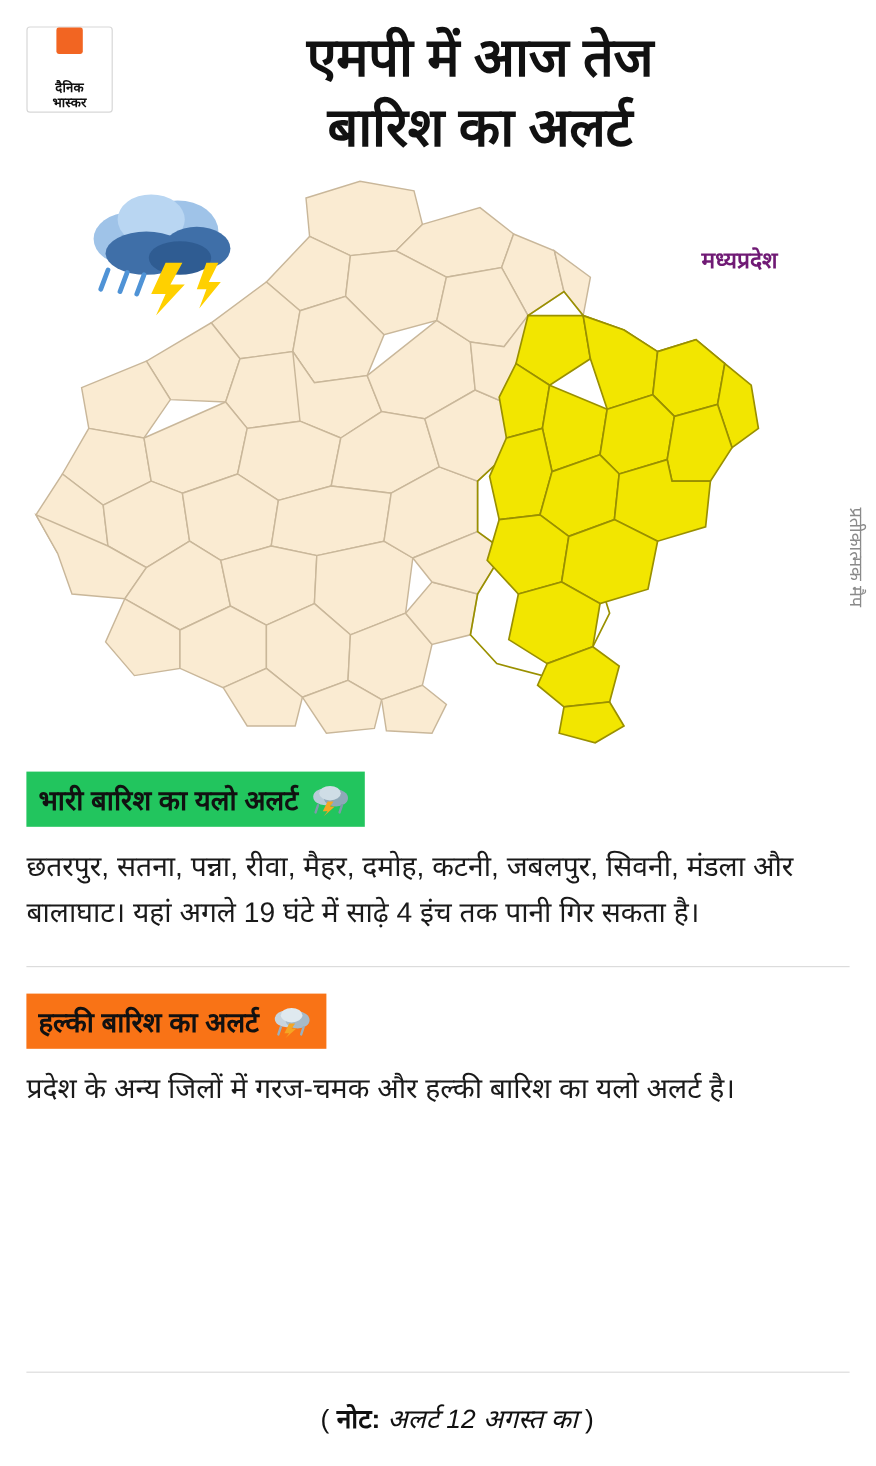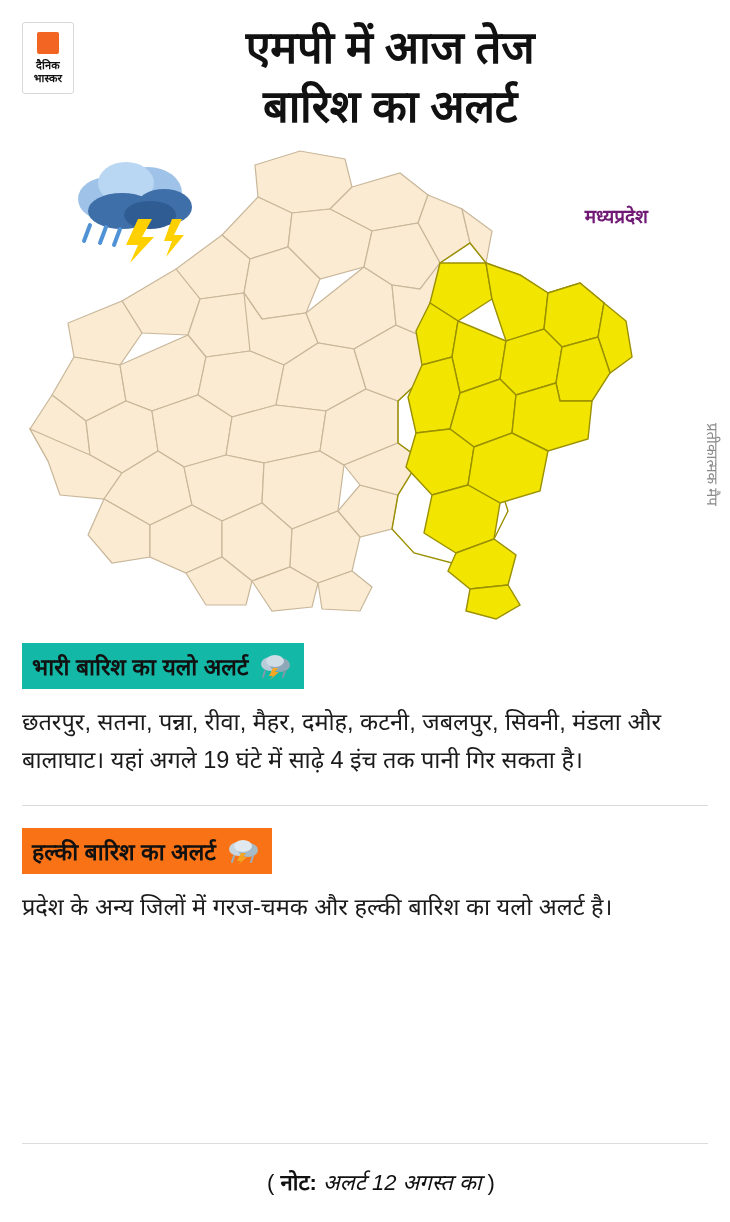--- a/index.html
+++ b/index.html
@@ -23,29 +23,29 @@
   }
 
   
   .header {
     display: flex;
     align-items: flex-start;
     padding: 18px 20px 0 22px;
     box-sizing: border-box;
   }
   .logo {
-    width: 52px;
+    width: 72px;
     height: 72px;
     border: 1px solid #d8d8d8;
     border-radius: 3px;
     box-sizing: border-box;
     display: flex;
     flex-direction: column;
     align-items: center;
-    justify-content: center;
+    justify-content: space-between;
     flex: 0 0 auto;
     background: #fff;
     margin-top: 4px;
   }
   .logo-mark {
     width: 22px;
     height: 22px;
     background: #f26522;
     border-radius: 2px;
     margin-bottom: 5px;
@@ -114,21 +114,21 @@
   .bar {
     display: inline-flex;
     align-items: center;
     gap: 10px;
     padding: 7px 12px 7px 10px;
     font-size: 23px;
     font-weight: bold;
     color: #111;
     box-sizing: border-box;
   }
-  .bar.yellow { background: #14b8a6; }
+  .bar.yellow { background: #22c55e; }
   .bar.cream  { background: #f97316; }
   .bar-icon {
     width: 34px;
     height: 28px;
     display: inline-block;
     flex: 0 0 auto;
   }
   .body-text {
     font-size: 23.5px;
     line-height: 1.62;

